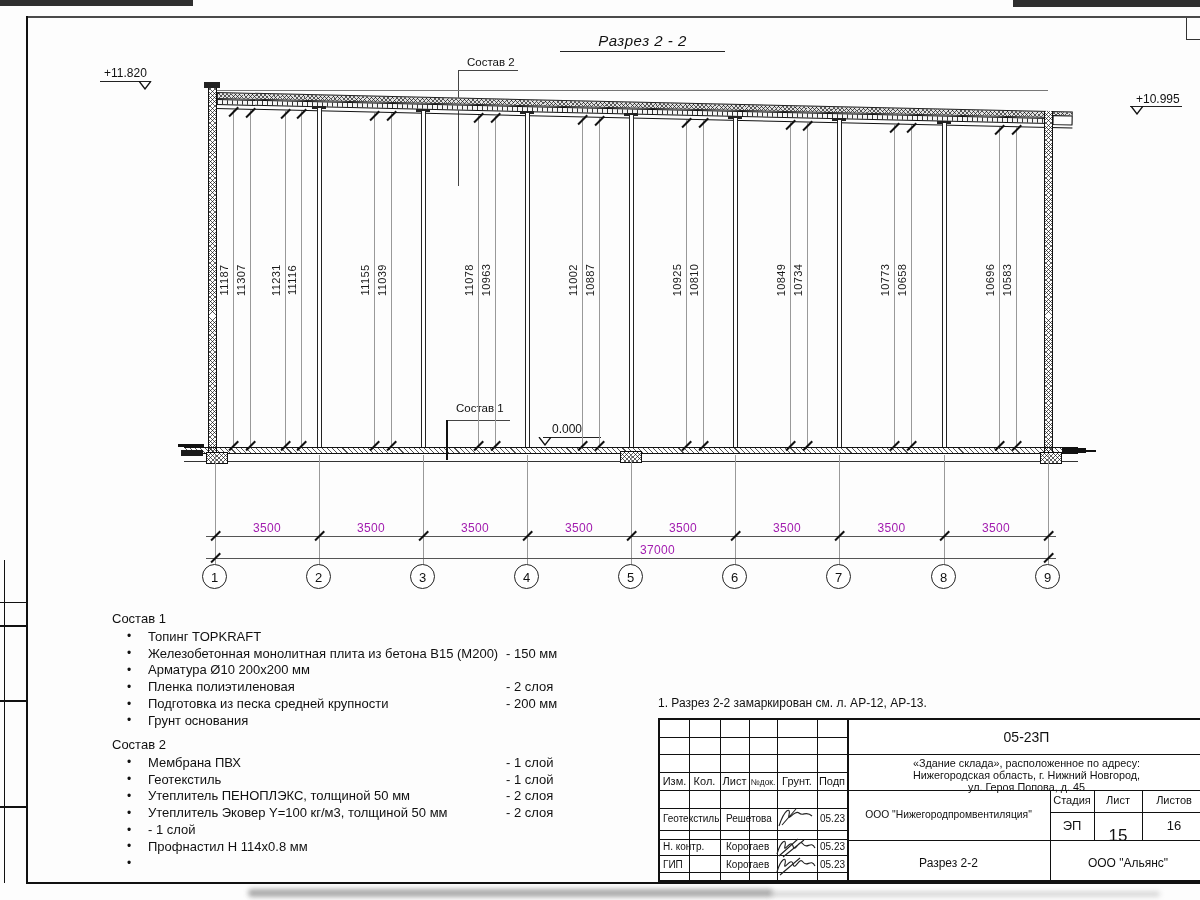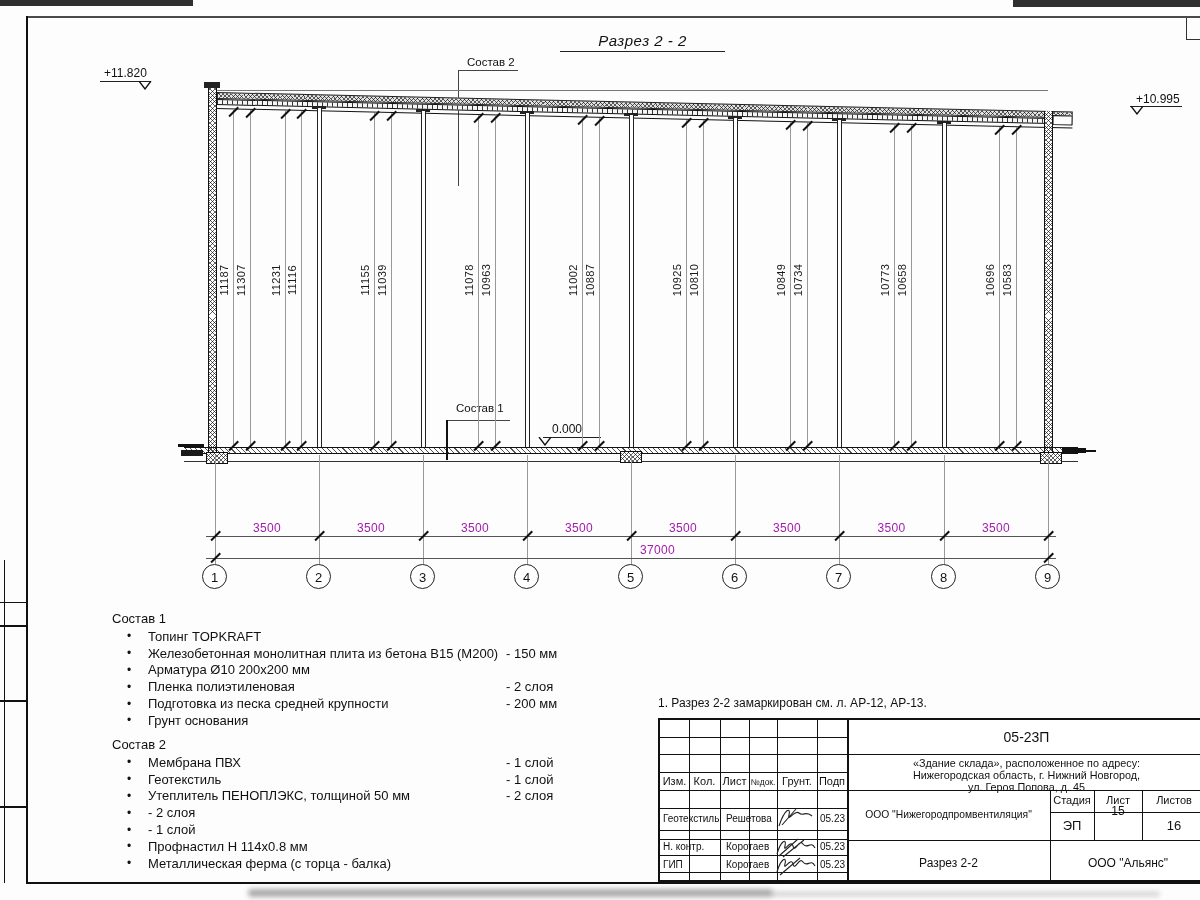--- a/index.html
+++ b/index.html
@@ -290,34 +290,34 @@
           <div class="nm">Геотекстиль</div>
           <div class="vl">- 1 слой</div>
         </div>
         <div class="lrow">
           <div class="bullet">•</div>
           <div class="nm">Утеплитель ПЕНОПЛЭКС, толщиной 50 мм</div>
           <div class="vl">- 2 слоя</div>
         </div>
         <div class="lrow">
           <div class="bullet">•</div>
+          <div class="nm">Утеплитель Эковер Y=100 кг/м3, толщиной 50 мм</div>
           <div class="vl">- 2 слоя</div>
         </div>
         <div class="lrow">
           <div class="bullet">•</div>
           <div class="vl">- 1 слой</div>
         </div>
         <div class="lrow">
           <div class="bullet">•</div>
           <div class="nm">Профнастил Н 114х0.8 мм</div>
           <div class="vl"></div>
         </div>
         <div class="lrow">
           <div class="bullet">•</div>
-          <div class="nm">Металлическая ферма (с торца - балка)</div>
           <div class="vl"></div>
         </div>
       </div>
   </div>
 
   <div class="lbl" style="left:658px;top:696px;font-size:12px">1. Разрез 2-2 замаркирован см. л. АР-12, АР-13.</div>
 
   <div class="tb">
     <div id="tb-lines">
         <div class="line" style="left: 29px; top: 0px; width: 1.2px; height: 160px;"></div>
@@ -355,21 +355,21 @@
 
     <div class="cell" style="left:187px;width:359px;top:37px;font-size:10.8px">«Здание склада», расположенное по адресу:</div>
     <div class="cell" style="left:187px;width:359px;top:49px;font-size:10.8px">Нижегородская область, г. Нижний Новгород,</div>
     <div class="cell" style="left:187px;width:359px;top:61px;font-size:10.8px">ул. Героя Попова, д. 45</div>
 
     <div class="cell" style="left:189px;width:199px;top:89px;font-size:10.3px">ООО "Нижегородпромвентиляция"</div>
     <div class="cell" style="left:390px;width:44px;top:74px;font-size:11px">Стадия</div>
     <div class="cell" style="left:434px;width:48px;top:74px;font-size:11px">Лист</div>
     <div class="cell" style="left:482px;width:64px;top:74px;font-size:11px">Листов</div>
     <div class="cell" style="left:390px;width:44px;top:98px;font-size:13px">ЭП</div>
-    <div class="cell" style="left:434px;width:48px;top:84px;font-size:12px">15</div>
+    <div class="cell" style="left:434px;width:48px;top:106px;font-size:17px">15</div>
     <div class="cell" style="left:482px;width:64px;top:98px;font-size:13px">16</div>
 
     <div class="cell" style="left:187px;width:203px;top:136px;font-size:12px">Разрез 2-2</div>
     <div class="cell" style="left:390px;width:156px;top:136px;font-size:12px">ООО "Альянс"</div>
 
     <div class="tb-role" style="top:93px">Геотекстиль</div>
     <div class="tb-name" style="top:93px">Решетова</div>
     <div class="tb-date" style="top:93px">05.23</div>
     <div class="tb-role" style="top:121px">Н. контр.</div>
     <div class="tb-name" style="top:121px">Коротаев</div>

